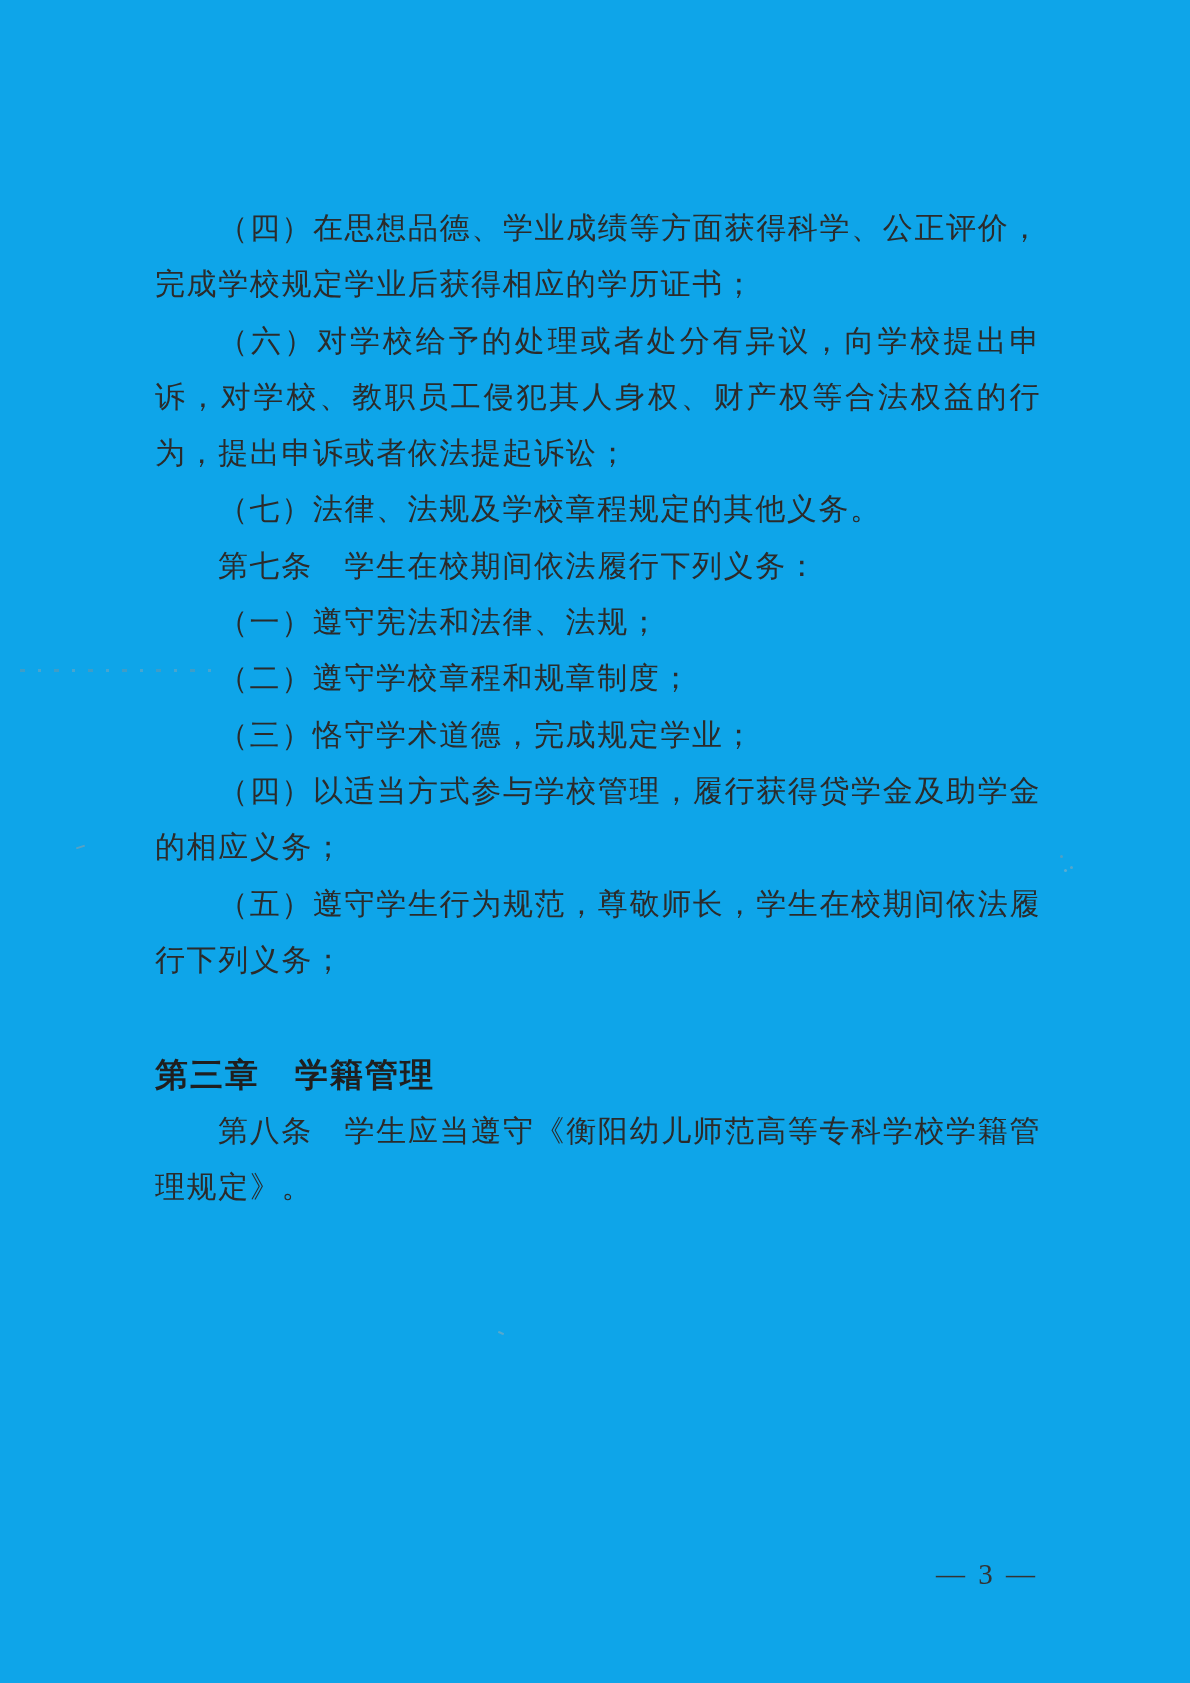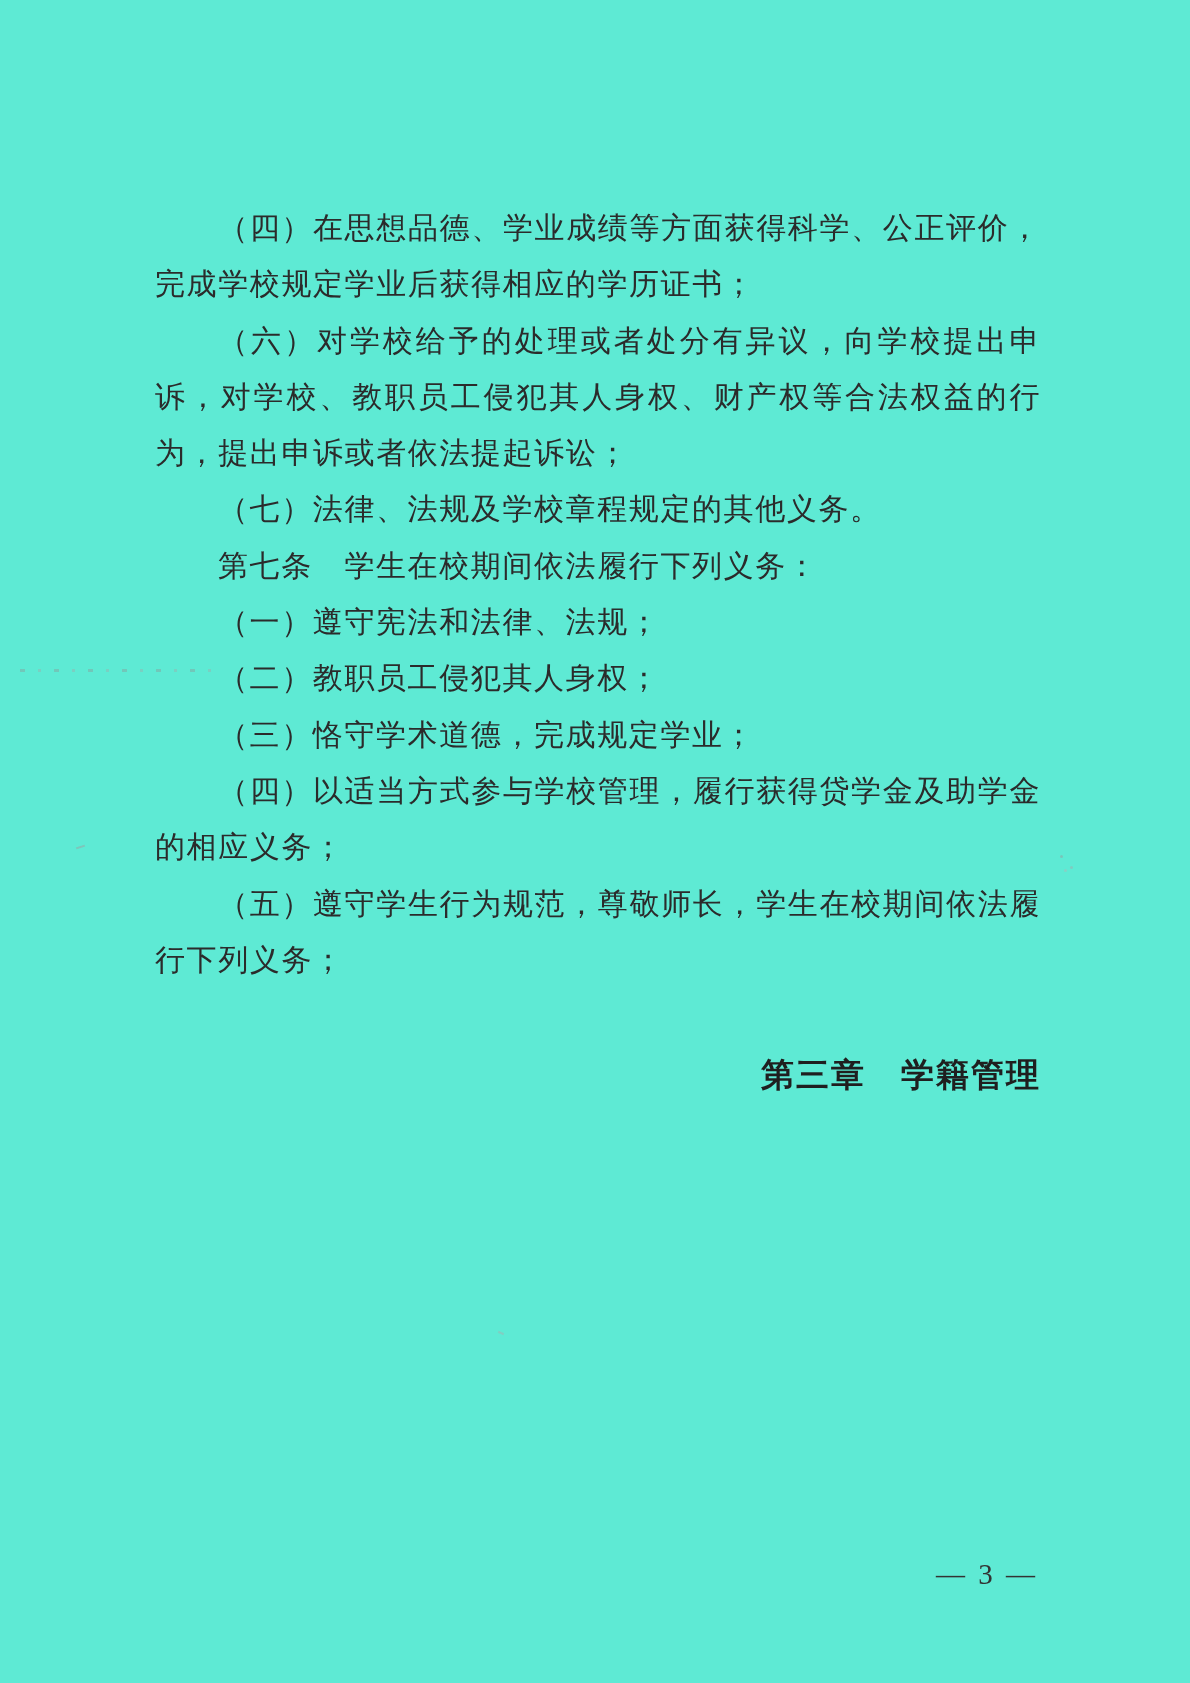--- a/index.html
+++ b/index.html
@@ -9,21 +9,21 @@
   body {
     width: 1190px;
     height: 1683px;
     position: relative;
     background: #ffffff;
     overflow: hidden;
   }
   .page {
     position: absolute;
     inset: 0;
-    background: #5eead4;
+    background: #0ea5e9;
   }
   .body-text {
     position: absolute;
     left: 155px;
     top: 200px;
     width: 886px;
     font-family: "Liberation Serif", "DejaVu Serif", serif;
     font-size: 30px;
     line-height: 56.3px;
     letter-spacing: 1.6px;
@@ -35,21 +35,21 @@
     text-indent: 63px;
   }
   .chapter {
     margin: 58px 0 0 0;
     font-family: "Liberation Sans", "DejaVu Sans", sans-serif;
     font-weight: 700;
     font-size: 33px;
     line-height: 57px;
     letter-spacing: 2px;
     color: #1f1f1f;
-    text-align: right;
+    text-align: left;
     text-indent: 0;
   }
   .page-number {
     position: absolute;
     top: 1558px;
     right: 152px;
     font-family: "Liberation Serif", "DejaVu Serif", serif;
     font-size: 29px;
     letter-spacing: 3px;
     color: #333333;
@@ -103,27 +103,28 @@
 <body>
 
 <div class="page">
 
   <main class="body-text">
     <p class="para">（四）在思想品德、学业成绩等方面获得科学、公正评价，完成学校规定学业后获得相应的学历证书；</p>
     <p class="para">（六）对学校给予的处理或者处分有异议，向学校提出申诉，对学校、教职员工侵犯其人身权、财产权等合法权益的行为，提出申诉或者依法提起诉讼；</p>
     <p class="para">（七）法律、法规及学校章程规定的其他义务。</p>
     <p class="para">第七条　学生在校期间依法履行下列义务：</p>
     <p class="para">（一）遵守宪法和法律、法规；</p>
-    <p class="para">（二）教职员工侵犯其人身权；</p>
+    <p class="para">（二）遵守学校章程和规章制度；</p>
     <p class="para">（三）恪守学术道德，完成规定学业；</p>
     <p class="para">（四）以适当方式参与学校管理，履行获得贷学金及助学金的相应义务；</p>
     <p class="para">（五）遵守学生行为规范，尊敬师长，学生在校期间依法履行下列义务；</p>
 
     <h2 class="chapter">第三章　学籍管理</h2>
 
+    <p class="para">第八条　学生应当遵守《衡阳幼儿师范高等专科学校学籍管理规定》。</p>
   </main>
 
   <div class="page-number">— 3 —</div>
 
   <div class="artifact artifact-dashes"></div>
   <div class="artifact artifact-speck-a"></div>
   <div class="artifact artifact-speck-b"></div>
   <div class="artifact artifact-speck-c"></div>
 
 </div>

